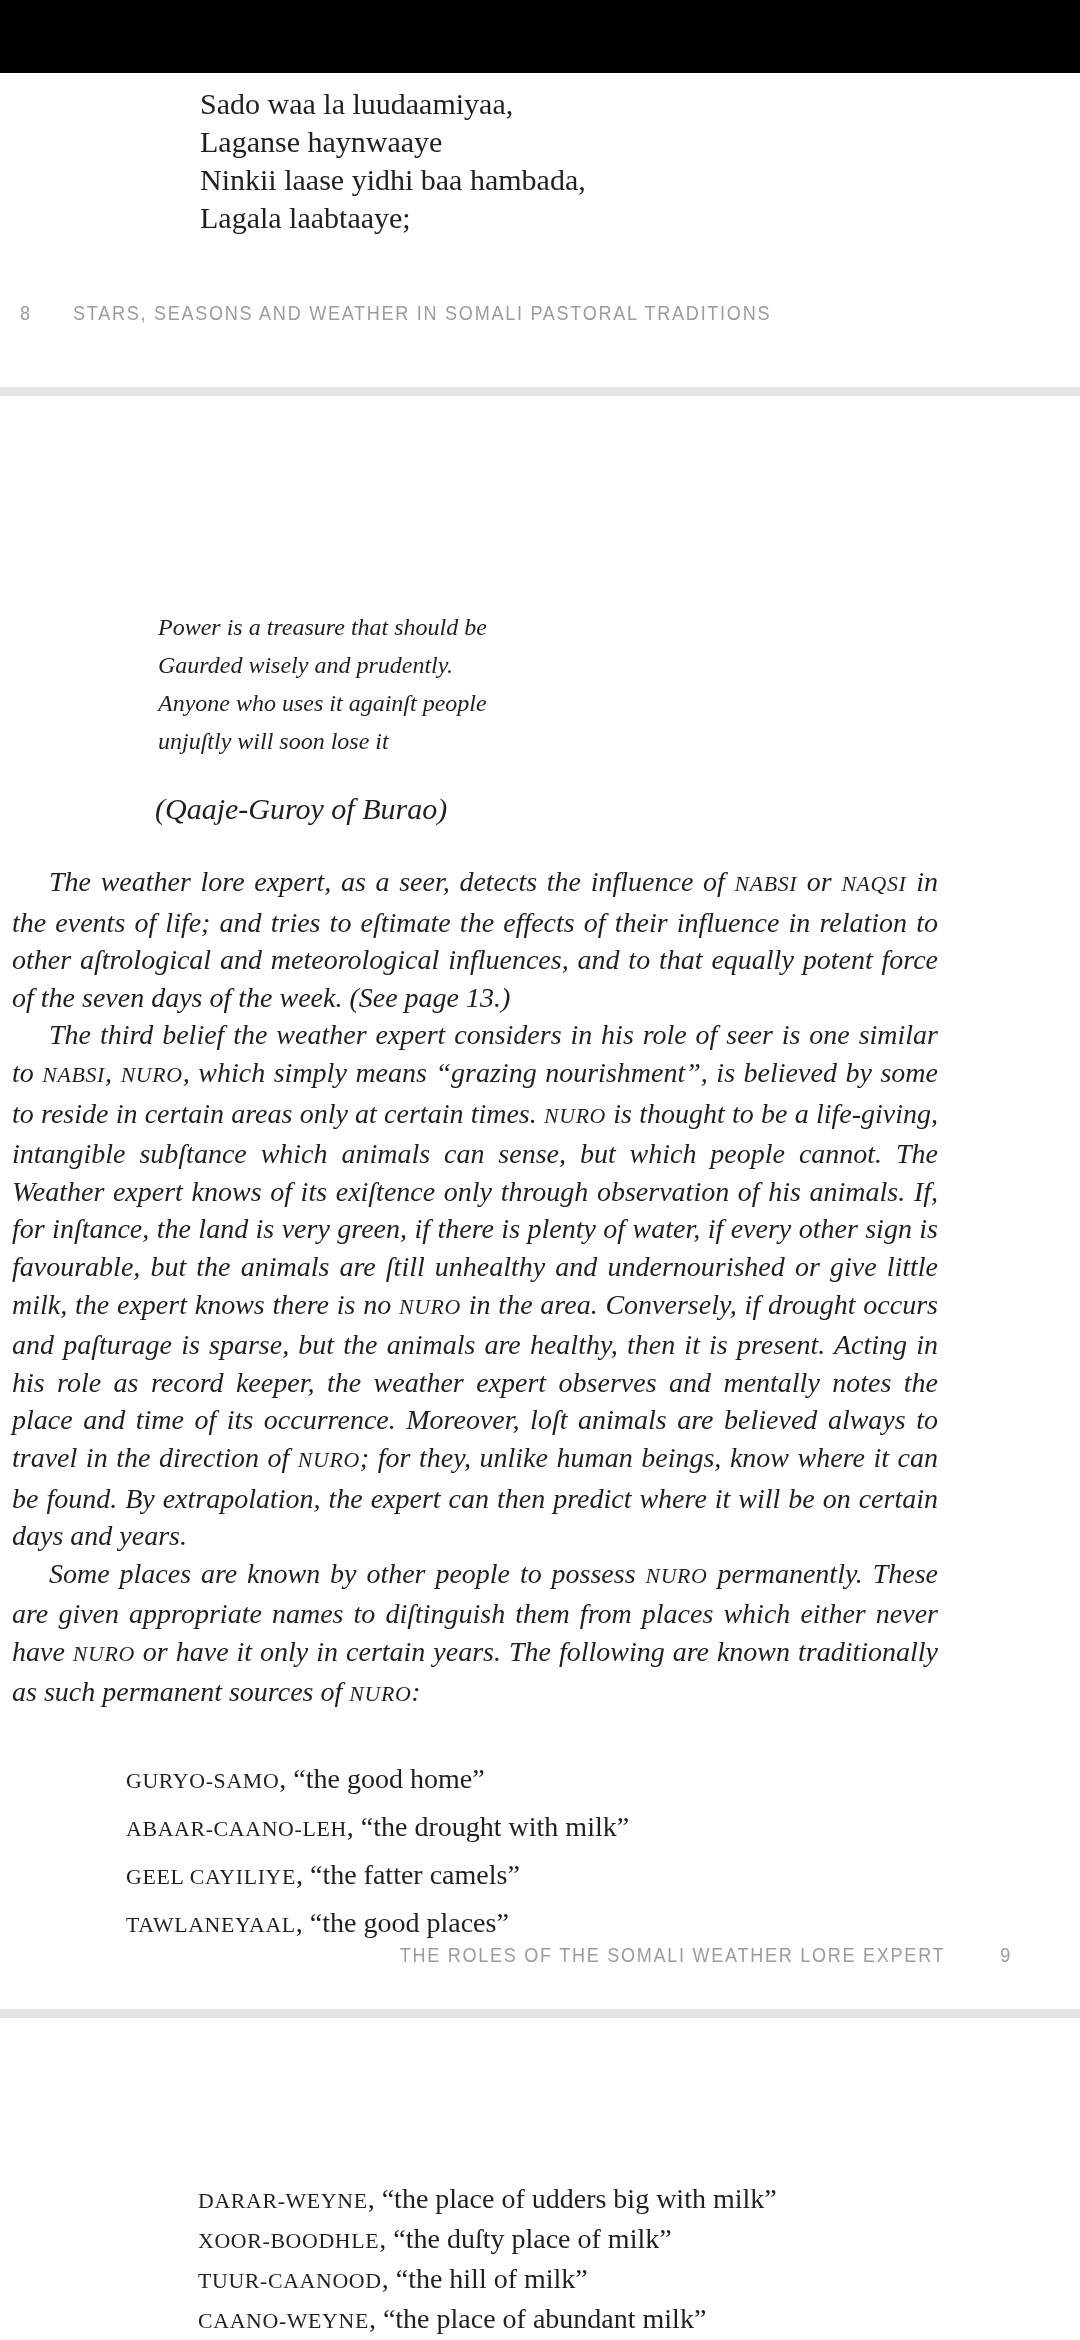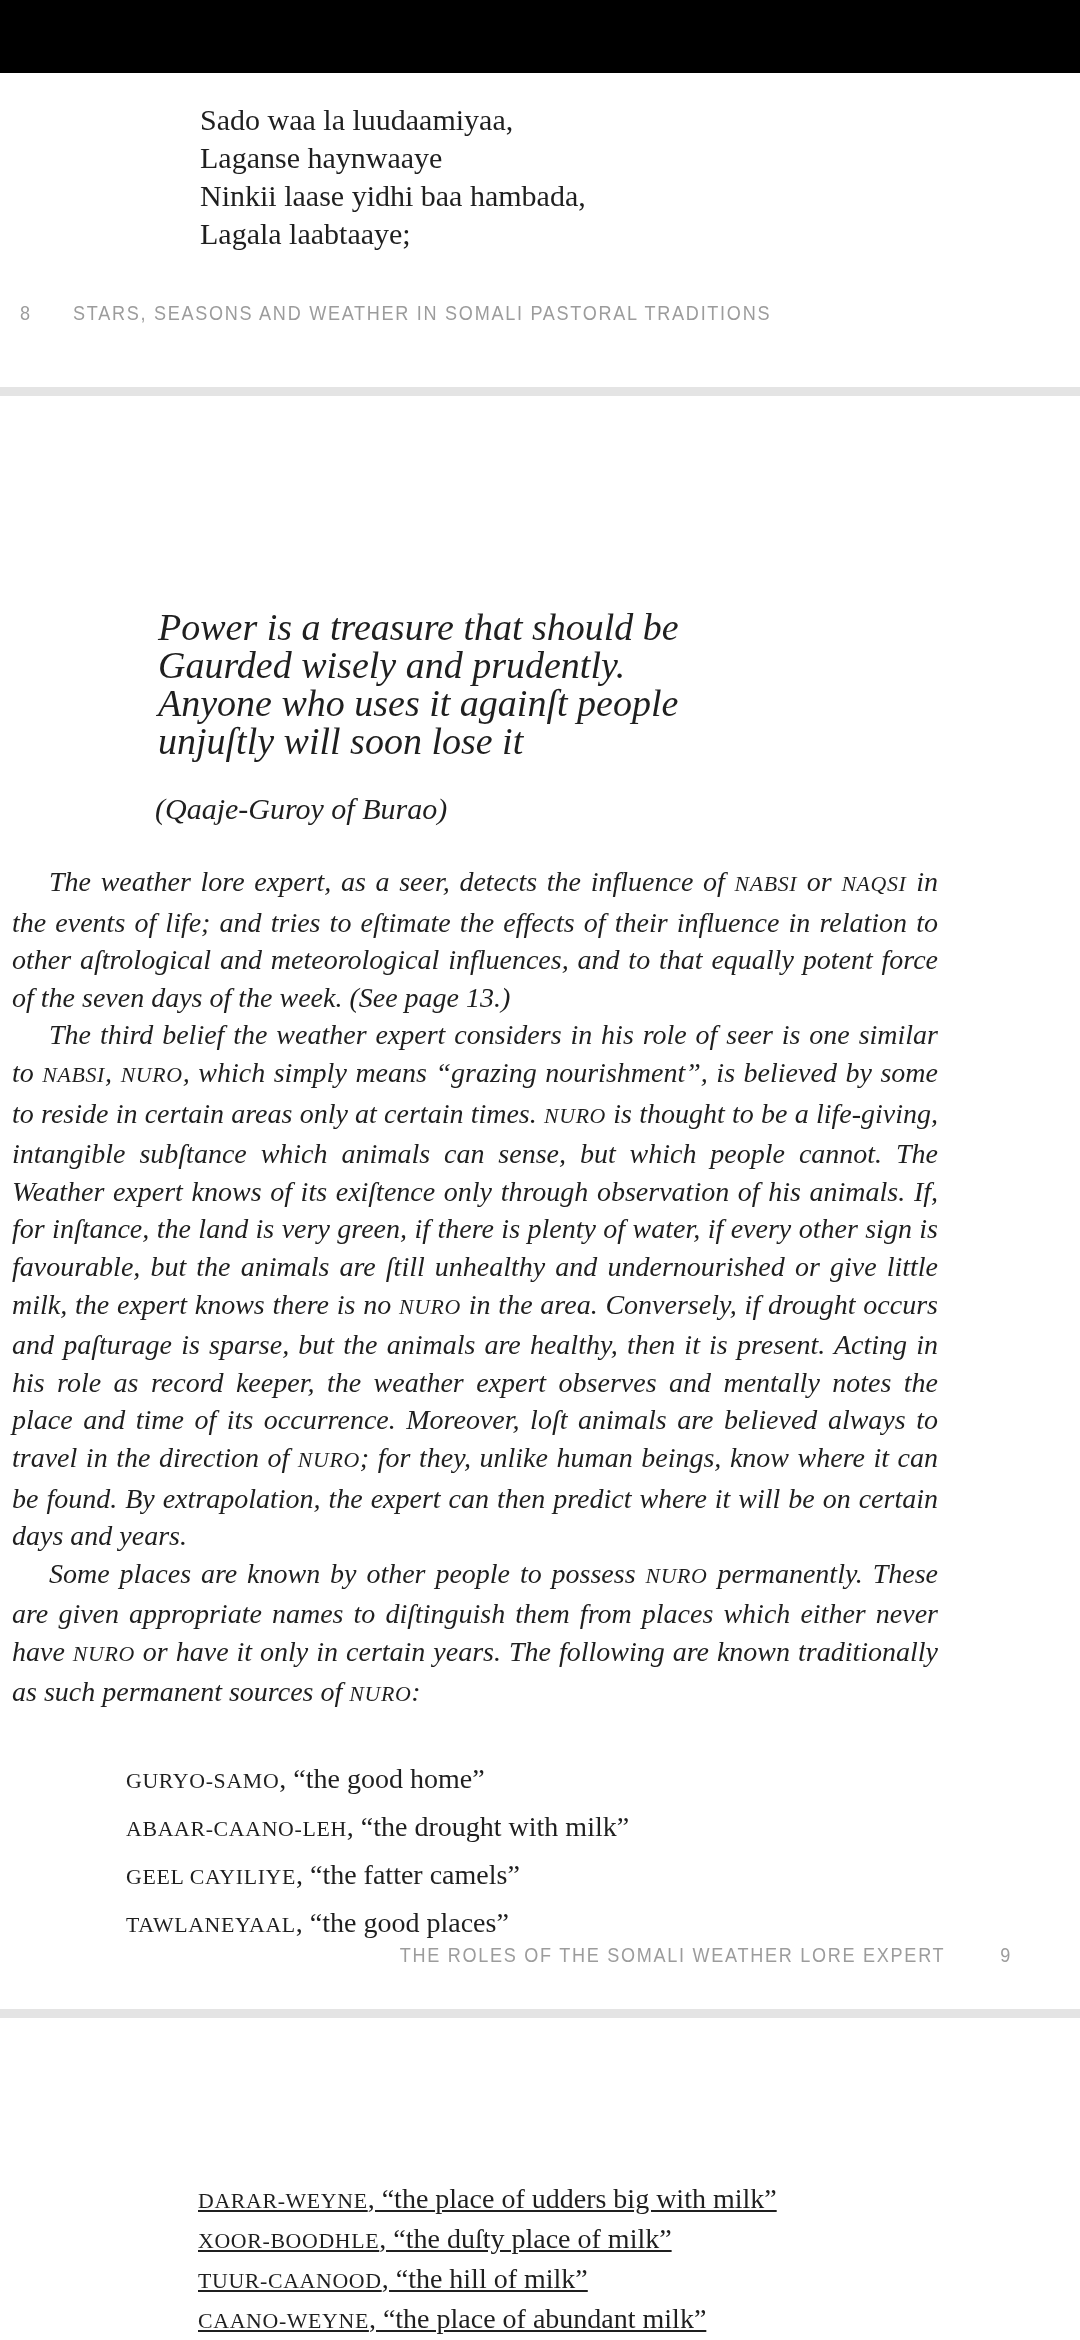--- a/index.html
+++ b/index.html
@@ -28,45 +28,45 @@
   }
   .page-8  { height: 314px; }
   .page-9  { height: 1613px; }
   .page-10 { height: 322px; }
   .page-gap {
     height: 9px;
     background: var(--separator, #e4e4e4);
   }
   
   .poem { font-size: 30px; line-height: 38px; }
-  .poem-8 { margin: 28px 0 0 188px; }
+  .poem-8 { margin: 12px 0 0 188px; }
   .epigraph {
     margin: 212px 0 0 146px;
     font-style: italic;
-    font-size: 38px; line-height: 38px;
+    font-size: 24px; line-height: 38px;
   }
   .attribution {
     margin: 30px 0 0 143px;
     font-size: 30px; line-height: 38px; font-style: italic;
   }
   
   .body-text { margin-top: 35px; }
   .body-text p {
     margin: 0;
     font-size: 28px;
     line-height: 37.6px;
     text-align: justify;
     text-indent: 37px;
     font-style: italic;
   }
   .sc { font-size: 0.78em; letter-spacing: 0.03em; }
   
   .nuro-list { font-size: 28px; line-height: 45px; }
   .list-9  { margin: 42px 0 0 114px; }
-  .list-10 { padding-top: 162px; margin-left: 186px; line-height: 37px; text-decoration: underline; }
+  .list-10 { padding-top: 162px; margin-left: 186px; line-height: 37px; }
   .list-line { white-space: nowrap; }
   
   .page-footer {
     position: absolute;
     left: 12px; right: 68px;
     font-family: "Liberation Sans", sans-serif;
     font-size: 21px;
     letter-spacing: 2px;
     color: var(--footer-text, #9c9c9c);
     white-space: nowrap;

